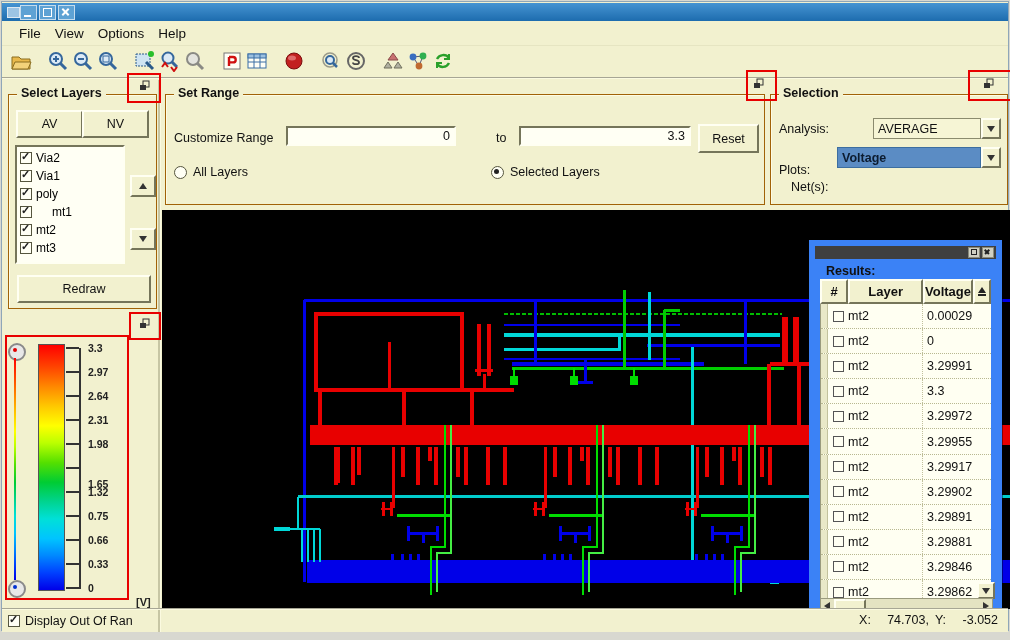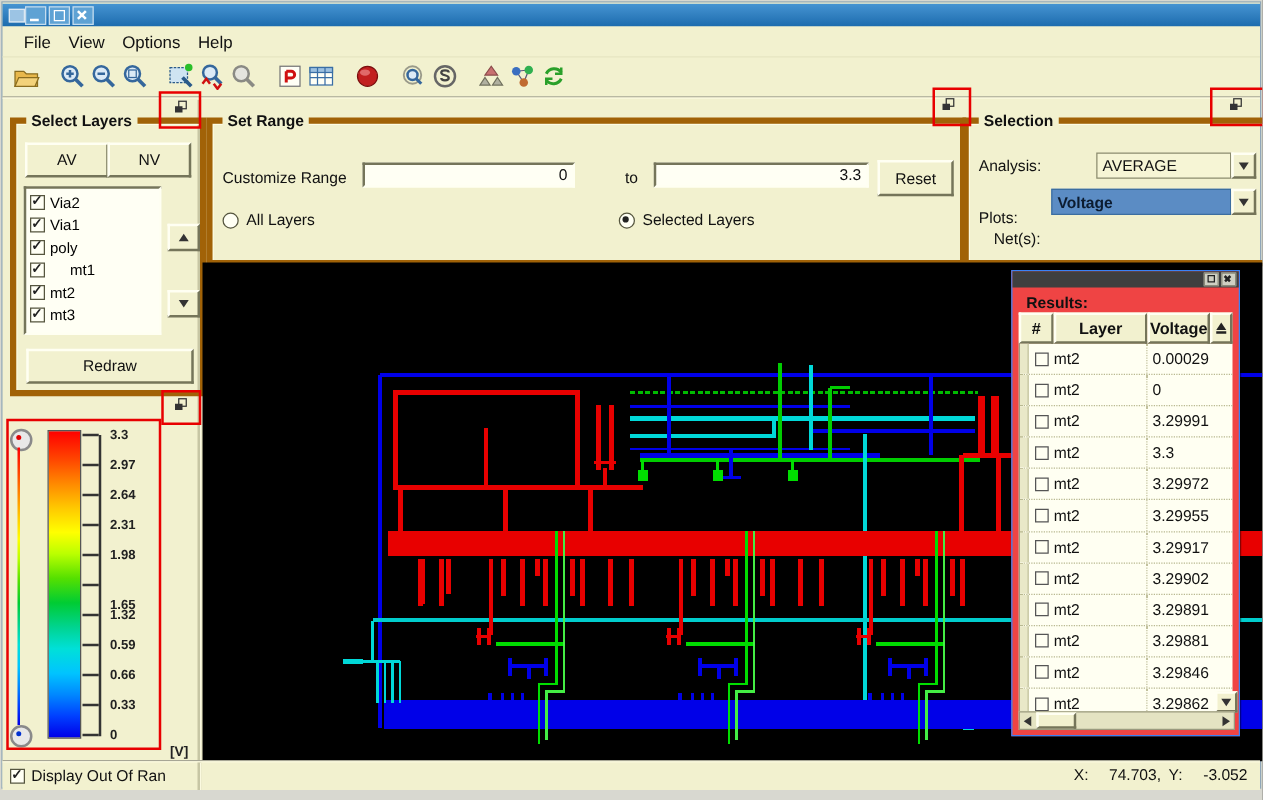--- a/index.html
+++ b/index.html
@@ -18,21 +18,21 @@
   
   .menubar{position:absolute;left:0;top:20px;right:0;height:23px;display:flex;align-items:center;padding-left:10px;gap:0;border-bottom:1px solid #e6e5c2;}
   .menu-item{font-size:13.5px;color:#111;padding:2px 7px;cursor:default;}
   
   .toolbar{position:absolute;left:0;top:43px;right:0;height:32px;display:flex;align-items:center;padding-left:6px;border-bottom:2px groove #fbfae0;}
   .ticon{width:25px;height:25px;display:flex;align-items:center;justify-content:center;}
   .tgap{width:12px;}
   
   .raised{border-style:solid;border-width:2px;border-color:#fffff2 #75755a #75755a #fffff2;background:#f2f1cf;}
   .sunken{border-style:solid;border-width:2px;border-color:#75755a #fffff2 #fffff2 #75755a;}
-  .gb{position:absolute;border:5px solid #a16207;box-shadow:inset 1px 1px 0 #fdfce4;}
+  .gb{position:absolute;border:1px solid #a16207;box-shadow:inset 1px 1px 0 #fdfce4;}
   .gb .legend{position:absolute;top:-9px;left:8px;background:#f2f1cf;padding:0 4px;font-size:12.5px;font-weight:bold;color:#111;}
   .btn{display:flex;align-items:center;justify-content:center;font-size:12.5px;color:#111;cursor:default;}
   .cb{width:10px;height:10px;background:#fffff4;border:1px solid #55553e;position:relative;flex:none;}
   .cb.checked::after{content:"✓";position:absolute;left:0px;top:-3px;font-size:11px;font-weight:bold;color:#222;}
   .radio{width:11px;height:11px;border-radius:50%;border:1px solid #55553e;background:#fffff4;position:relative;flex:none;}
   .radio.on::after{content:"";position:absolute;left:2px;top:2px;width:5px;height:5px;border-radius:50%;background:#222;}
   .tri-up{width:0;height:0;border-left:4px solid transparent;border-right:4px solid transparent;border-bottom:6px solid #333;}
   .tri-down{width:0;height:0;border-left:4px solid transparent;border-right:4px solid transparent;border-top:6px solid #333;}
   .tri-left{width:0;height:0;border-top:4px solid transparent;border-bottom:4px solid transparent;border-right:6px solid #333;}
   .tri-right{width:0;height:0;border-top:4px solid transparent;border-bottom:4px solid transparent;border-left:6px solid #333;}
@@ -47,21 +47,21 @@
   .pin{position:absolute;width:11px;height:11px;}
   
   .grad{background:linear-gradient(#ff0000 0%,#ff4400 9%,#ff8800 17%,#ffc800 25%,#ffff00 33%,#bbff00 40%,#55e000 48%,#00cc33 56%,#00d490 64%,#00e0d8 71%,#00c4ff 79%,#0088ff 86%,#0040ff 93%,#0000e8 100%);}
   .tick{position:absolute;width:13px;height:2px;background:#333;}
   .ticklbl{position:absolute;font-size:10.5px;color:#222;font-weight:bold;}
   .handle{position:absolute;width:14px;height:14px;border-radius:50%;border:2px solid #8a8a8a;background:#e8e8e8;}
   .handle::after{content:"";position:absolute;left:3px;top:3px;width:4px;height:4px;border-radius:50%;}
   .handle.top::after{background:#e00000;}
   .handle.bot::after{background:#0030d0;}
   
-  .results{position:absolute;left:807px;top:214px;width:181px;height:371px;background:#ef4444;border:1px solid #3b82f6;box-shadow:1px 1px 0 #00000066;}
+  .results{position:absolute;left:807px;top:238px;width:181px;height:371px;background:#3b82f6;border:6px solid #3b82f6;box-shadow:1px 1px 0 #00000066;}
   .res-tbar{position:absolute;left:0;top:0;right:0;height:13px;background:#3f3f3f;display:flex;justify-content:flex-end;align-items:center;gap:2px;padding-right:2px;}
   .res-tbtn{width:10px;height:9px;background:#cfcfc2;border:1px solid #8a8a7a;position:relative;}
   .res-tbtn .mini-sq{position:absolute;left:2px;top:1px;width:4px;height:4px;border:1px solid #222;}
   .res-tbtn .mini-x1,.res-tbtn .mini-x2{position:absolute;left:1px;top:3px;width:6px;height:1.5px;background:#222;}
   .mini-x1{transform:rotate(45deg);} .mini-x2{transform:rotate(-45deg);}
   .res-label{position:absolute;left:11px;top:18px;font-size:12.5px;font-weight:bold;color:#111;}
   .res-table{position:absolute;left:5px;top:33px;width:171px;}
   .res-hrow{display:flex;height:25px;}
   .hcell{border-style:solid;border-width:2px;border-color:#fffff2 #75755a #75755a #fffff2;background:#f2f1cf;display:flex;align-items:center;justify-content:center;font-size:13px;font-weight:bold;color:#111;}
   .res-body{background:#fffff2;border-left:1px solid #9a9a7e;}
@@ -282,21 +282,21 @@
         <div class="ticklbl" style="left:86px;top:388px;">2.64</div>
     <div class="tick" style="left:64px;top:417px;"></div>
         <div class="ticklbl" style="left:86px;top:412px;">2.31</div>
     <div class="tick" style="left:64px;top:441px;"></div>
         <div class="ticklbl" style="left:86px;top:436px;">1.98</div>
     <div class="tick" style="left:64px;top:465px;"></div>
         <div class="ticklbl" style="left:86px;top:476px;">1.65</div>
     <div class="tick" style="left:64px;top:489px;"></div>
         <div class="ticklbl" style="left:86px;top:484px;">1.32</div>
     <div class="tick" style="left:64px;top:513px;"></div>
-        <div class="ticklbl" style="left:86px;top:508px;">0.59</div>
+        <div class="ticklbl" style="left:86px;top:508px;">0.75</div>
     <div class="tick" style="left:64px;top:537px;"></div>
         <div class="ticklbl" style="left:86px;top:532px;">0.66</div>
     <div class="tick" style="left:64px;top:561px;"></div>
         <div class="ticklbl" style="left:86px;top:556px;">0.33</div>
     <div class="tick" style="left:64px;top:585px;"></div>
         <div class="ticklbl" style="left:86px;top:580px;">0</div>
     <div class="ticklbl" style="left:134px;top:594px;font-size:11px;">[V]</div>
   </div>
 
   <div class="gb" style="left:163px;top:92px;width:598px;height:109px;">

